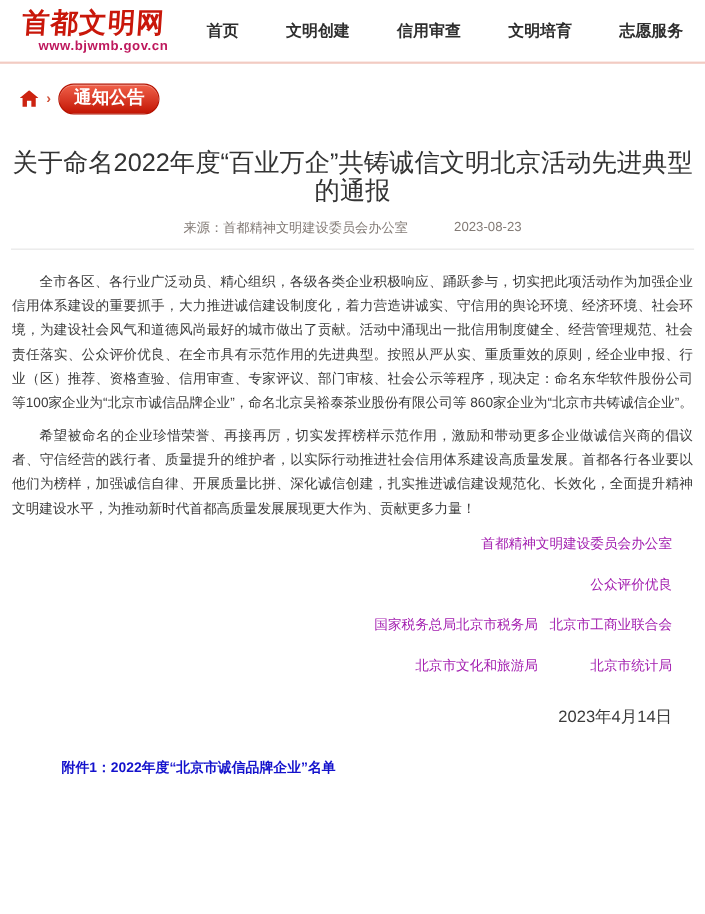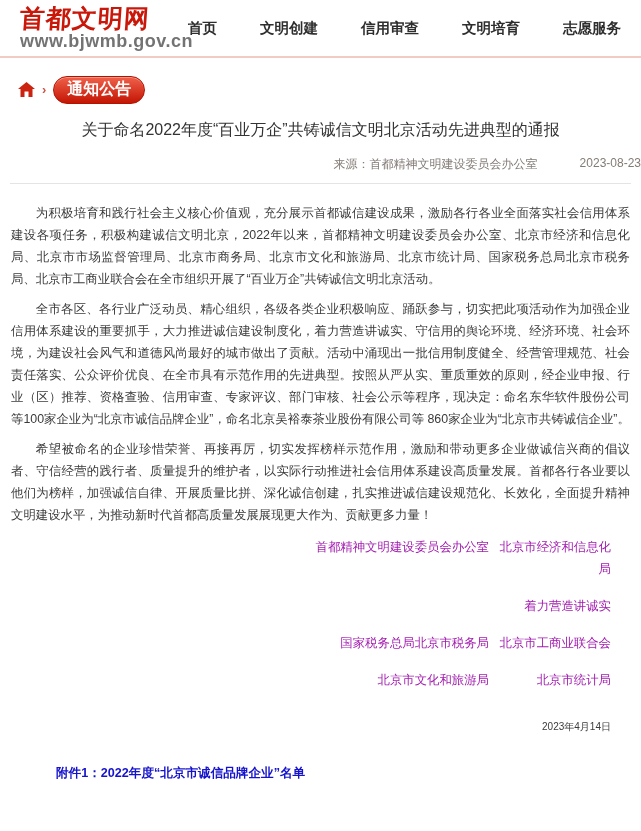--- a/index.html
+++ b/index.html
@@ -13,67 +13,67 @@
     display:flex;align-items:center;
     height:56px;padding-left:20px;
     border-bottom:2px solid #f2cbc2;
     white-space:nowrap;overflow:hidden;
   }
   .logo{width:148px;flex:0 0 auto;cursor:pointer;}
   .logo-title{
     color:#c9170a;font-size:25px;font-weight:700;letter-spacing:1px;
     line-height:26px;transform:skewX(-4deg);
   }
-  .logo-url{color:#737373;font-size:18px;font-weight:700;letter-spacing:.5px;text-align:center;}
+  .logo-url{color:#be185d;font-size:12px;font-weight:700;letter-spacing:.5px;text-align:center;}
   .main-nav{display:flex;gap:43px;margin-left:20px;flex:0 0 auto;}
   .nav-item{
     font-size:14.5px;font-weight:700;color:#2e2e2e;cursor:pointer;
   }
   
   .breadcrumb{
     display:flex;align-items:center;gap:7px;
     margin:21px 0 0 18px;height:22px;
   }
   .home-icon{width:17px;height:16px;cursor:pointer;display:inline-block;}
   .crumb-sep{color:#d0543c;font-size:13px;font-weight:700;line-height:16px;}
   .crumb-badge{
     background:linear-gradient(#f0614a,#c31504);
     border:1px solid #b41200;
     color:#fff;font-size:16px;font-weight:700;
     padding:2px 13px 3px;border-radius:20px;cursor:pointer;
     box-shadow:inset 0 1px 0 rgba(255,255,255,.35);
   }
   
   .article-title{
-    text-align:center;font-size:16px;color:#333;
-    margin-top:16px;line-height:26px;font-weight:400;
+    text-align:center;font-size:23px;color:#333;
+    margin-top:33px;line-height:26px;font-weight:400;
   }
   .source-row{
-    display:flex;justify-content:flex-end;gap:42px;
+    display:flex;justify-content:center;gap:42px;
     margin-top:13px;font-size:12px;color:#837b76;
   }
   .head-divider{border-bottom:1px solid #e4e4e4;margin:10px 10px 0;}
   
   .article-body{
     padding:18px 11px 0;
     font-size:12.4px;line-height:22px;text-align:justify;color:#3a3a3a;
   }
   .article-body p{margin:0 0 8px;}
   .para-indent{text-indent:2em;}
   
   .sign-block{margin-top:10px;}
   .sig-row{
     display:flex;justify-content:flex-end;
     margin:0 19px 15px 0;line-height:22px;font-size:12.4px;color:#a21caf;
   }
   .sig-col1{text-align:right;}
   .sig-col2{width:122px;text-align:right;}
   .sign-date{
     text-align:right;margin:25px 19px 0 0;
-    font-size:10px;color:#3a3a3a;line-height:22px;
+    font-size:15px;color:#3a3a3a;line-height:22px;
   }
   
   .attachments{margin:24px 0 0 45px;}
   .attachment-link{
     display:block;color:#1412cc;font-weight:700;font-size:12.6px;
     line-height:22px;margin-bottom:14px;cursor:pointer;text-decoration:none;
   }
 </style>
 </head>
 <body>
@@ -108,31 +108,29 @@
   <div class="article-title">关于命名2022年度“百业万企”共铸诚信文明北京活动先进典型的通报</div>
 
   <div class="source-row">
     <span>来源：首都精神文明建设委员会办公室</span>
     <span>2023-08-23</span>
   </div>
 
   <div class="head-divider"></div>
 
   <div class="article-body">
-    <p class="para-indent">为积极培育和践行社会主义核心价值观，充分展示首都诚信建设成果，激励各行各业全面落实社会信用体系建设各项任务，积极构建诚信文明北京，2022年以来，首都精神文明建设委员会办公室、北京市经济和信息化局、北京市市场监督管理局、北京市商务局、北京市文化和旅游局、北京市统计局、国家税务总局北京市税务局、北京市工商业联合会在全市组织开展了“百业万企”共铸诚信文明北京活动。</p>
     <p class="para-indent">全市各区、各行业广泛动员、精心组织，各级各类企业积极响应、踊跃参与，切实把此项活动作为加强企业信用体系建设的重要抓手，大力推进诚信建设制度化，着力营造讲诚实、守信用的舆论环境、经济环境、社会环境，为建设社会风气和道德风尚最好的城市做出了贡献。活动中涌现出一批信用制度健全、经营管理规范、社会责任落实、公众评价优良、在全市具有示范作用的先进典型。按照从严从实、重质重效的原则，经企业申报、行业（区）推荐、资格查验、信用审查、专家评议、部门审核、社会公示等程序，现决定：命名东华软件股份公司等100家企业为“北京市诚信品牌企业”，命名北京吴裕泰茶业股份有限公司等 860家企业为“北京市共铸诚信企业”。</p>
     <p class="para-indent">希望被命名的企业珍惜荣誉、再接再厉，切实发挥榜样示范作用，激励和带动更多企业做诚信兴商的倡议者、守信经营的践行者、质量提升的维护者，以实际行动推进社会信用体系建设高质量发展。首都各行各业要以他们为榜样，加强诚信自律、开展质量比拼、深化诚信创建，扎实推进诚信建设规范化、长效化，全面提升精神文明建设水平，为推动新时代首都高质量发展展现更大作为、贡献更多力量！</p>
 
     <div class="sign-block">
       <div class="sig-row">
         <span class="sig-col1">首都精神文明建设委员会办公室</span>
-        <span class="sig-col2">北京市经济和信息化局</span>
       </div>
       <div class="sig-row">
-        <span class="sig-col2">着力营造讲诚实</span>
+        <span class="sig-col2">公众评价优良</span>
       </div>
       <div class="sig-row">
         <span class="sig-col1">国家税务总局北京市税务局</span>
         <span class="sig-col2">北京市工商业联合会</span>
       </div>
       <div class="sig-row">
         <span class="sig-col1">北京市文化和旅游局</span>
         <span class="sig-col2">北京市统计局</span>
       </div>
       <div class="sign-date">2023年4月14日</div>

